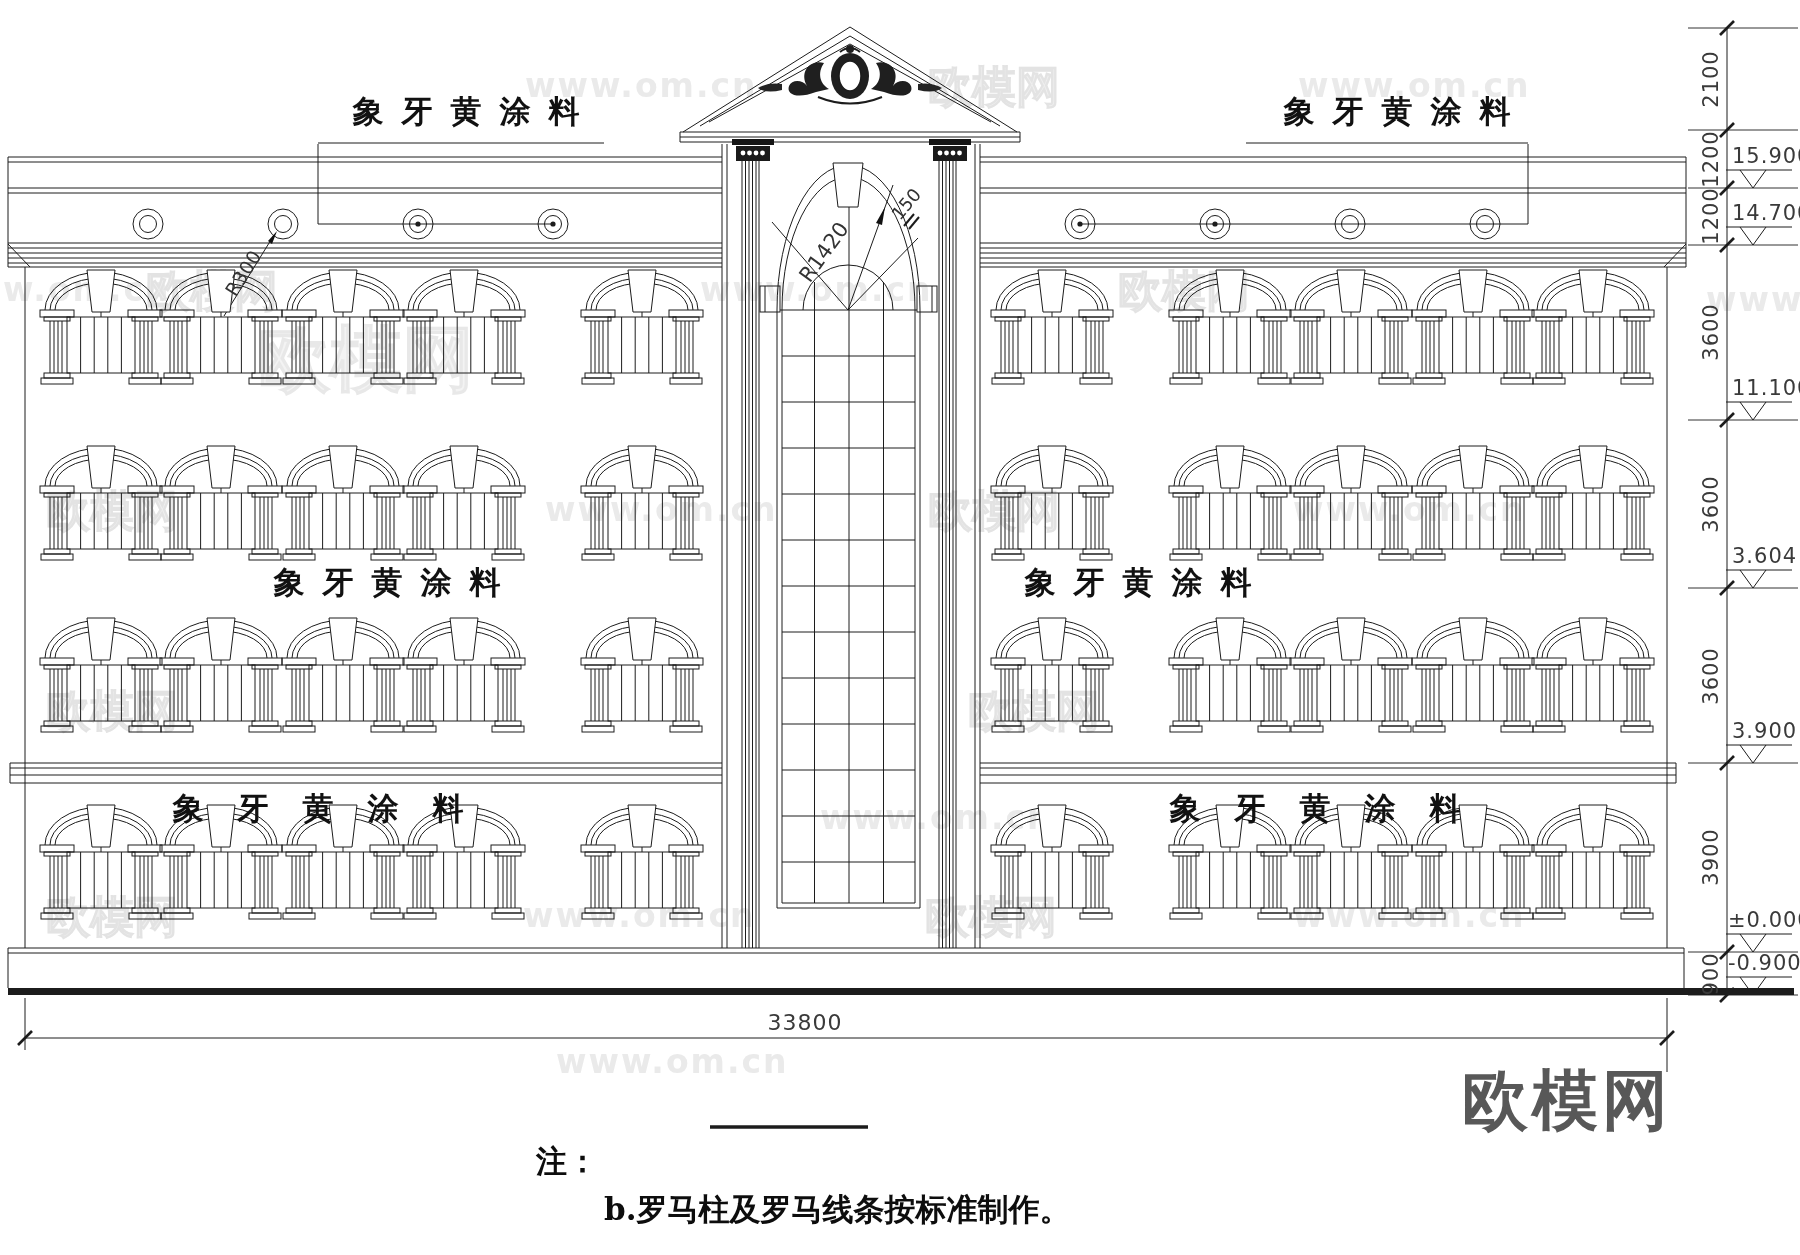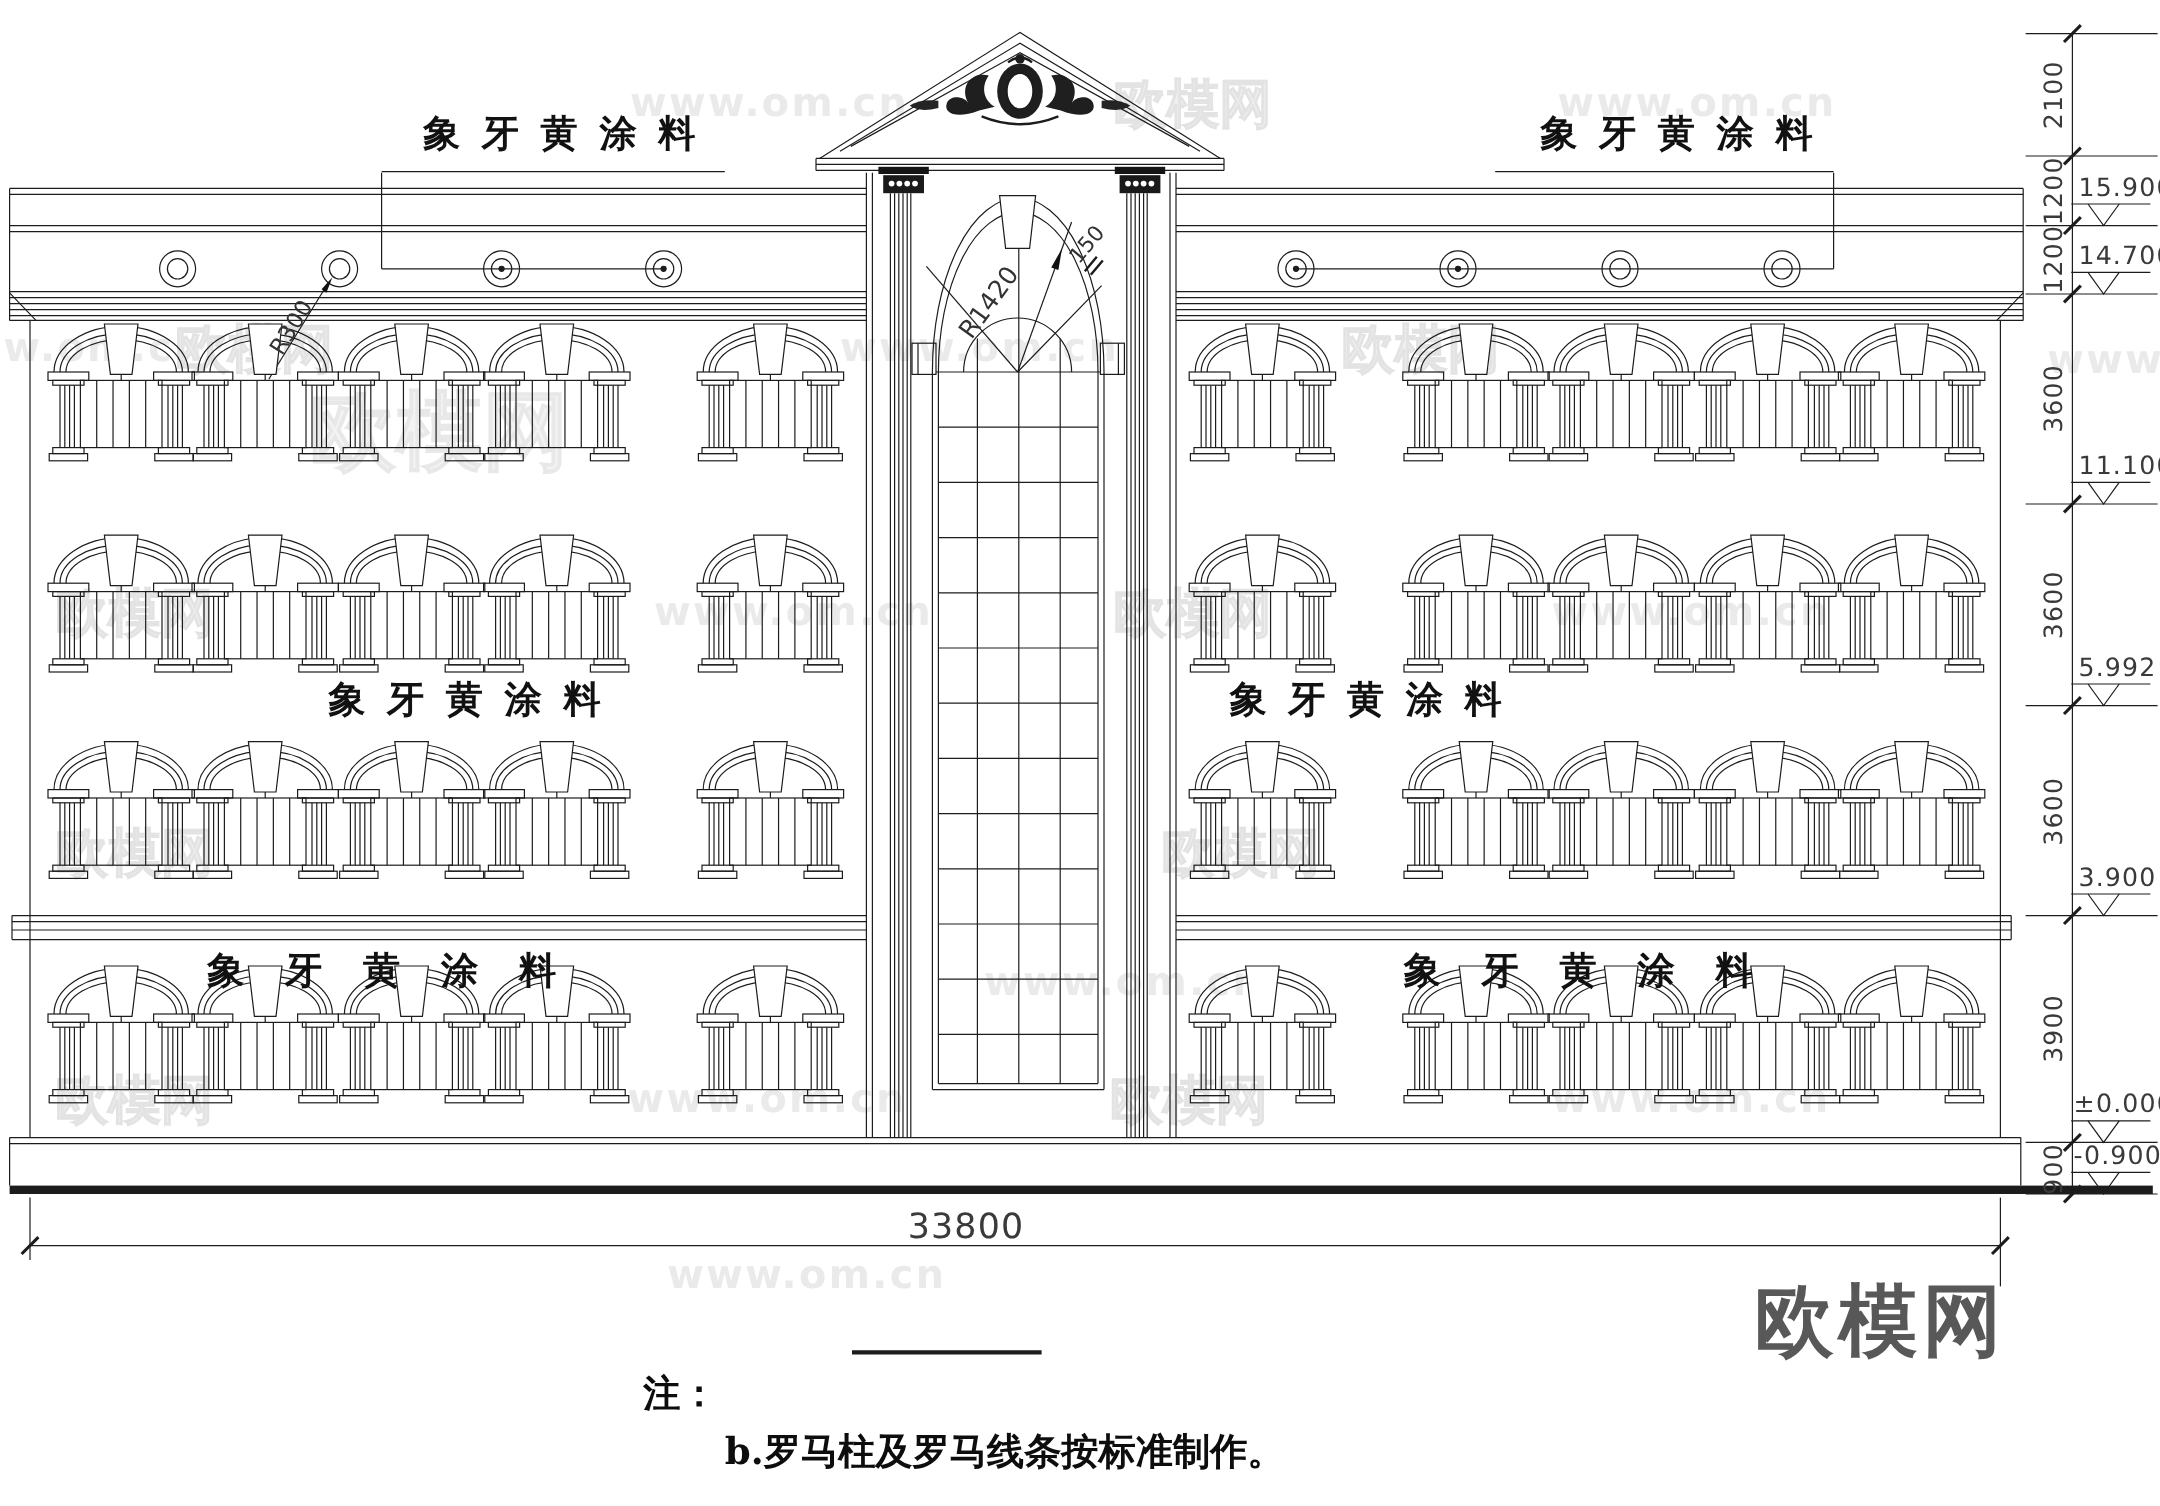--- a/index.html
+++ b/index.html
@@ -1408,24 +1408,24 @@
   <div class="dim rot" style="left:1711px;top:216px;">1200</div>
   <div class="dim rot" style="left:1711px;top:332px;">3600</div>
   <div class="dim rot" style="left:1711px;top:504px;">3600</div>
   <div class="dim rot" style="left:1711px;top:676px;">3600</div>
   <div class="dim rot" style="left:1711px;top:857px;">3900</div>
   <div class="dim rot" style="left:1711px;top:974px;">900</div>
 
   <div class="dim" style="left:1732px;top:144px;">15.900</div>
   <div class="dim" style="left:1732px;top:201px;">14.700</div>
   <div class="dim" style="left:1732px;top:376px;">11.100</div>
-  <div class="dim" style="left:1732px;top:544px;">5.992</div>
+  <div class="dim" style="left:1732px;top:544px;">3.604</div>
   <div class="dim" style="left:1732px;top:719px;text-align:center;">3.900</div>
   <div class="dim" style="left:1728px;top:908px;">±0.000</div>
   <div class="dim" style="left:1728px;top:951px;">-0.900</div>
 
-  <div class="dim" style="left:805px;top:1022px;transform:translate(-50%,-50%);font-size:29px;">33800</div>
+  <div class="dim" style="left:805px;top:1022px;transform:translate(-50%,-50%);font-size:22px;">33800</div>
 
   <div class="note" style="left:536px;top:1141px;">注：</div>
   <div class="note" style="left:604px;top:1189px;">b.罗马柱及罗马线条按标准制作。</div>
 
   <div class="logo" style="left:1462px;top:1056px;">欧模网</div>
 </div>
 
 </body></html>

